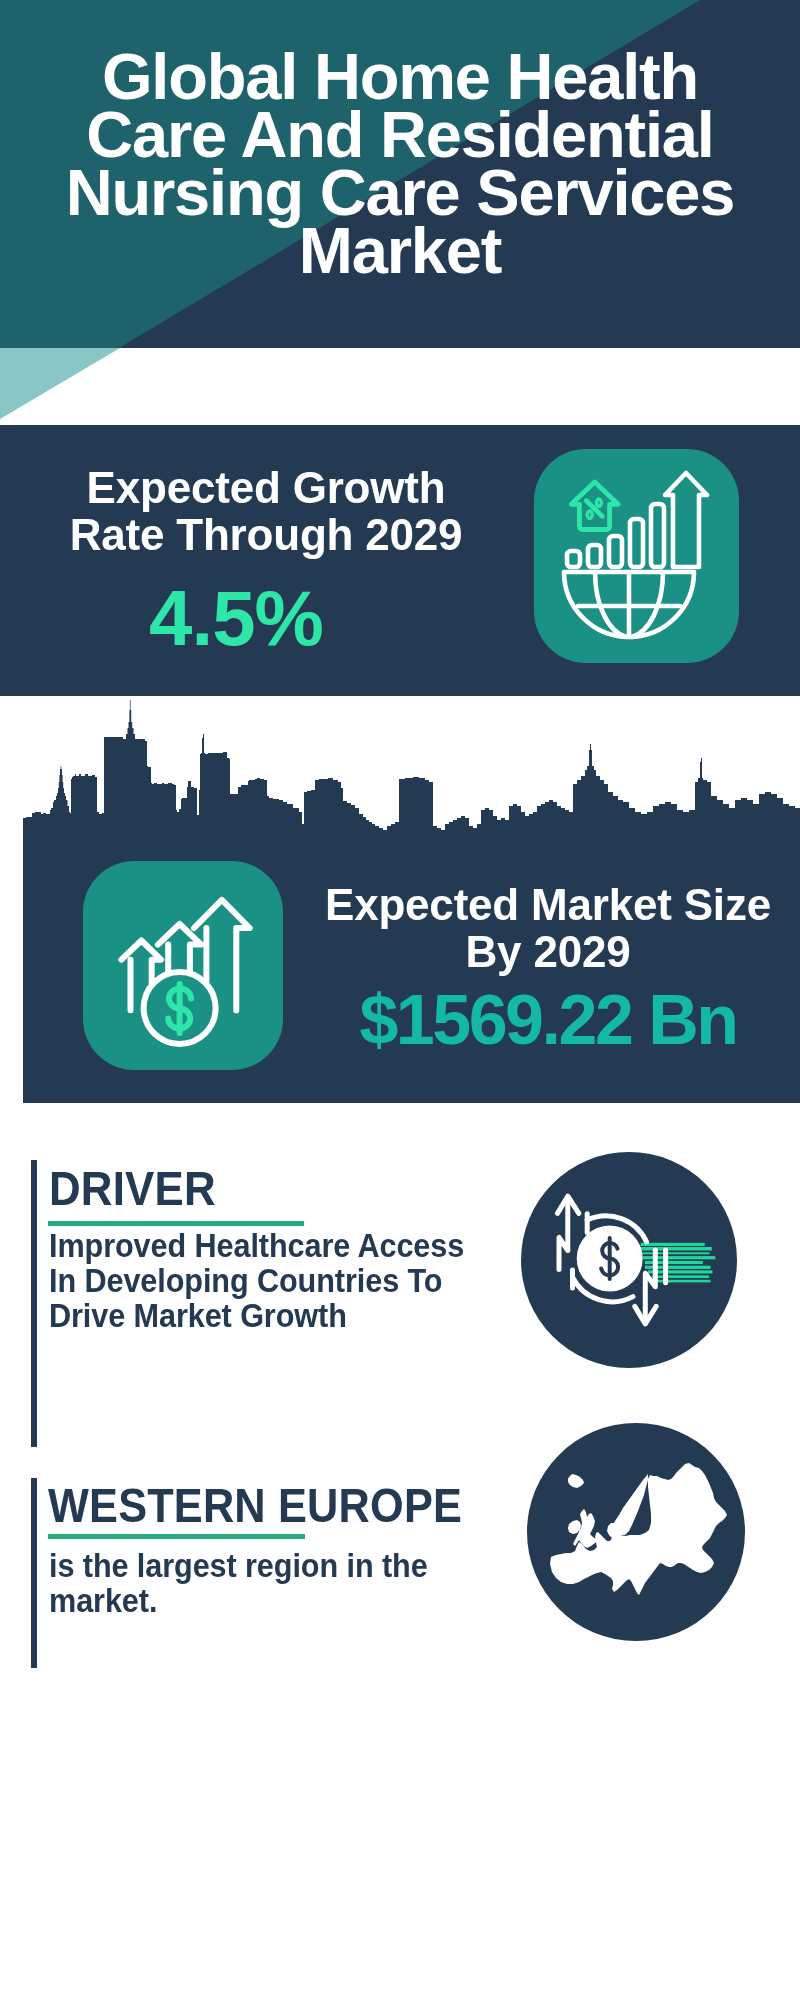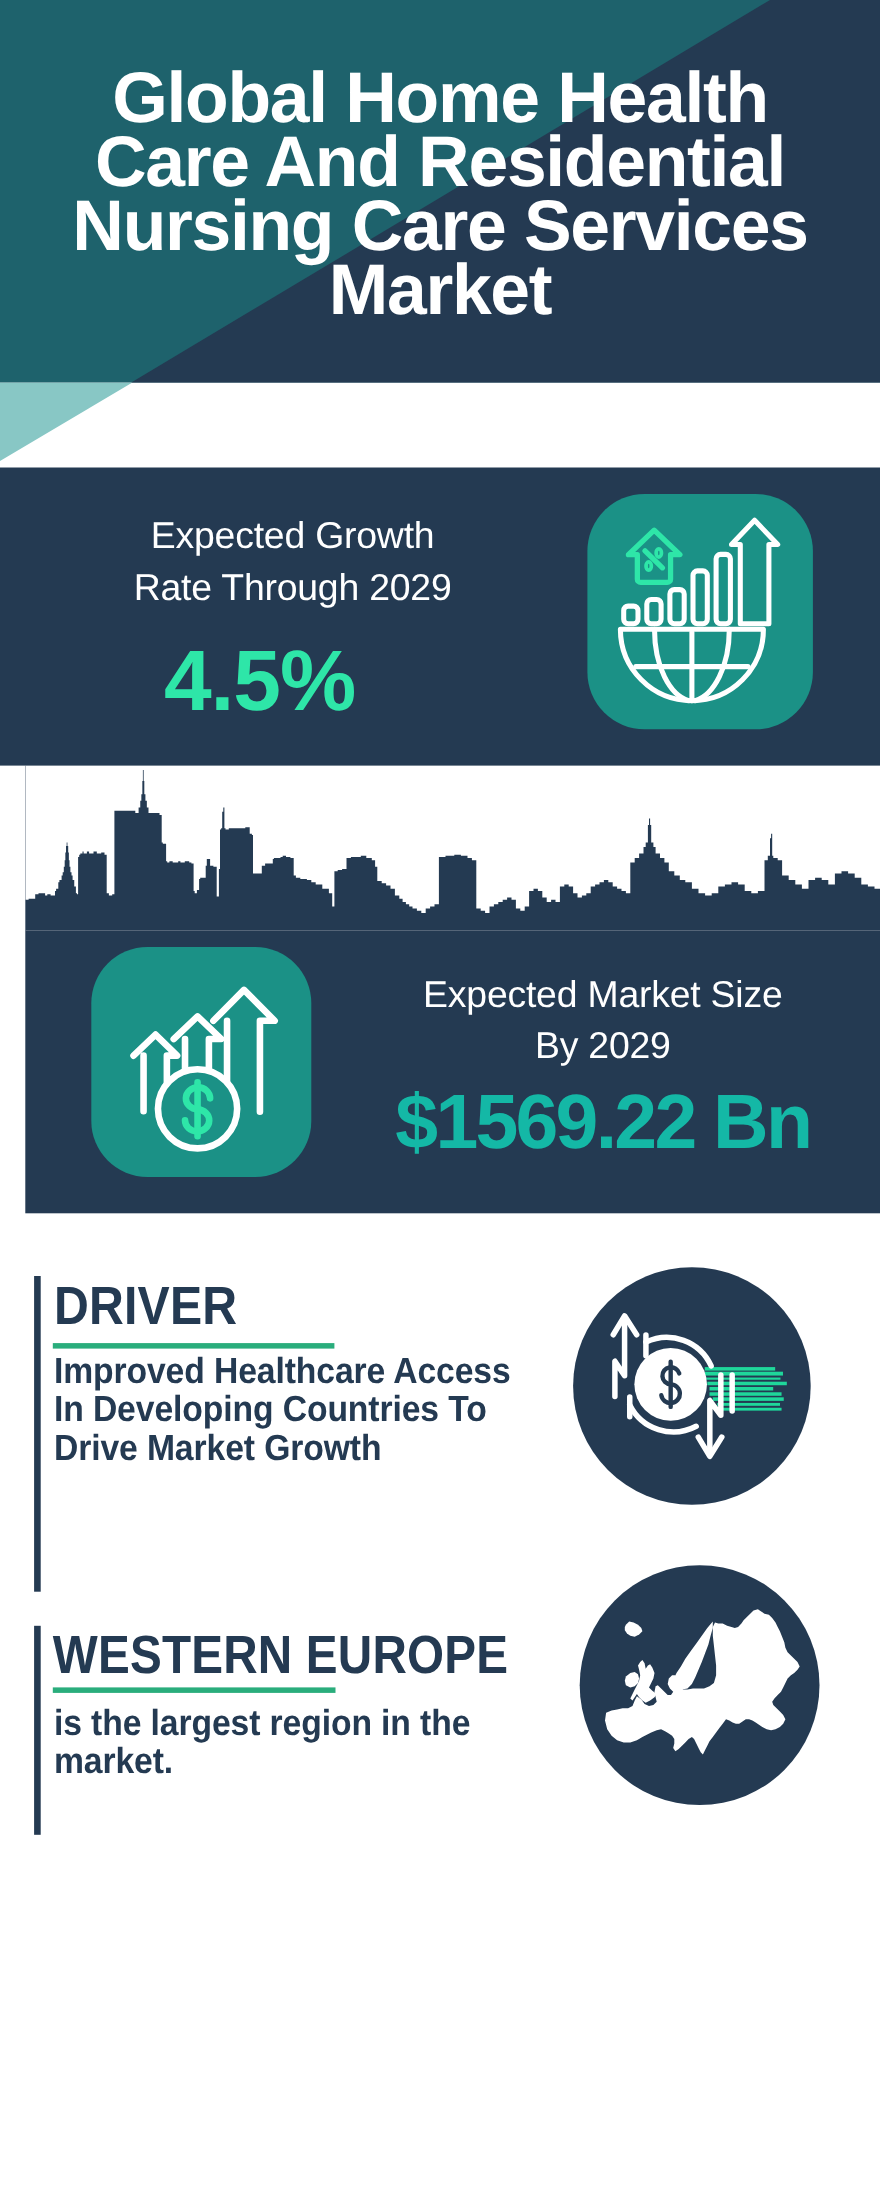--- a/index.html
+++ b/index.html
@@ -2,27 +2,27 @@
 <html><head>
 <meta charset="utf-8">
 <style>
   html,body{margin:0;padding:0;}
   body{width:800px;height:2000px;background:#fff;font-family:"Liberation Sans",sans-serif;overflow:hidden;}
   #page{position:relative;width:800px;height:2000px;overflow:hidden;}
   .abs{position:absolute;}
 
   
   #header{left:0;top:0;width:800px;height:425px;}
-  #title{left:0;top:60px;width:800px;margin:0;text-align:center;color:#fff;
+  #title{left:0;top:48px;width:800px;margin:0;text-align:center;color:#fff;
     font-size:65px;line-height:58px;font-weight:bold;letter-spacing:-1.2px;white-space:pre-line;}
 
   
   #growth{left:0;top:425px;width:800px;height:271px;background:#243A52;}
   #growth-text{left:16px;top:39px;width:500px;text-align:center;}
-  .kicker{color:#fff;font-size:34px;line-height:47px;font-weight:400;white-space:pre-line;letter-spacing:-0.2px;}
+  .kicker{color:#fff;font-size:44px;line-height:47px;font-weight:700;white-space:pre-line;letter-spacing:-0.2px;}
   .bignum{color:#2EE6A8;font-size:78px;line-height:121px;font-weight:bold;letter-spacing:-1px;margin-left:-60px;}
   .tile{border-radius:38px;background:#1B9186;}
   #growth-tile{left:534px;top:24px;width:205px;height:214px;border-radius:52px;}
 
   
   #skyline-sec{left:0;top:696px;width:800px;height:407px;background:#243A52;margin-left:23px;}
   #skyline-svg{left:0;top:0;}
   #size-text{left:271px;top:185px;width:508px;text-align:center;}
   .bignum2{color:#14b8a6;font-size:70px;line-height:90px;font-weight:bold;letter-spacing:-2.5px;}
   #size-tile{left:60px;top:165px;width:200px;height:209px;border-radius:51px;}

